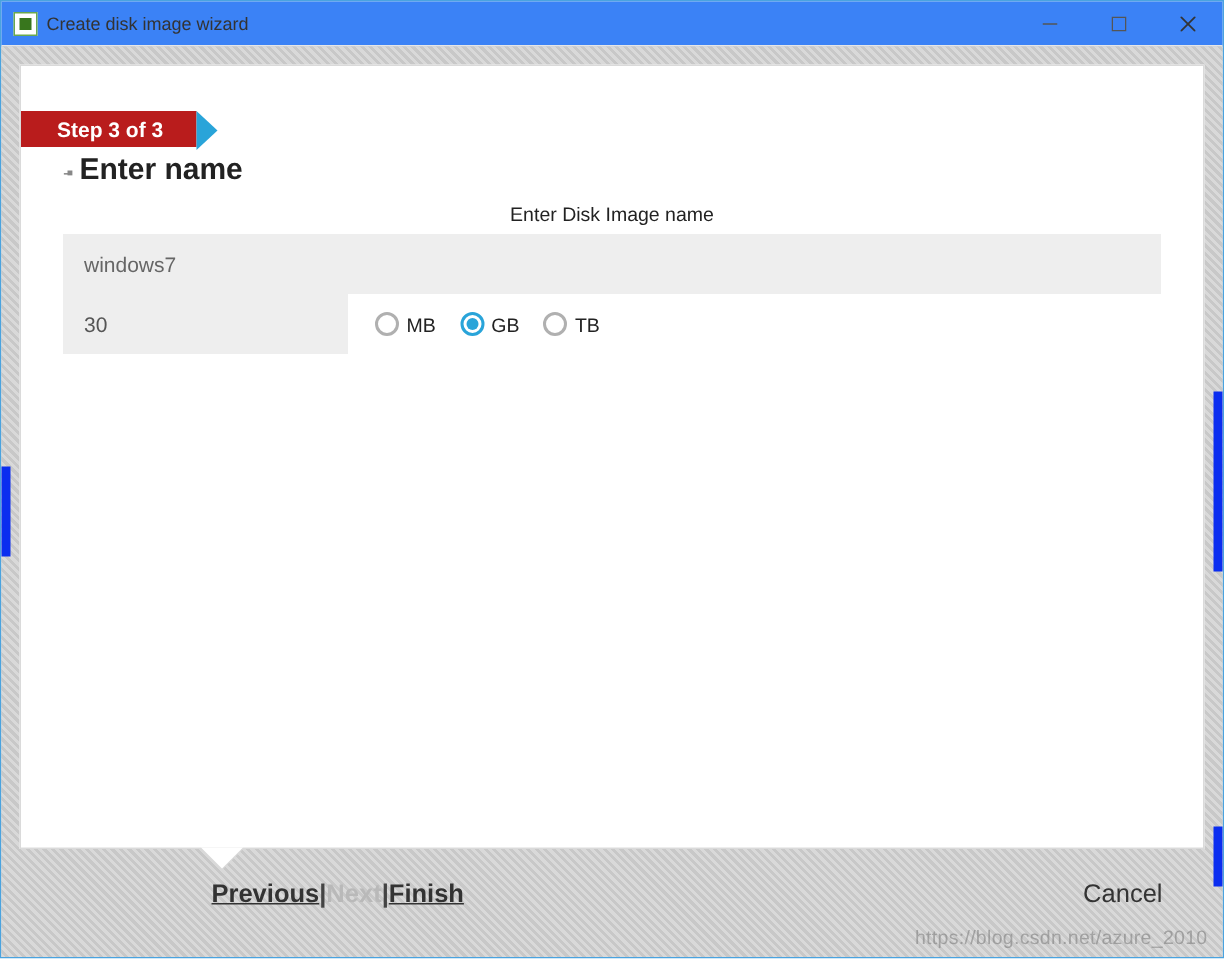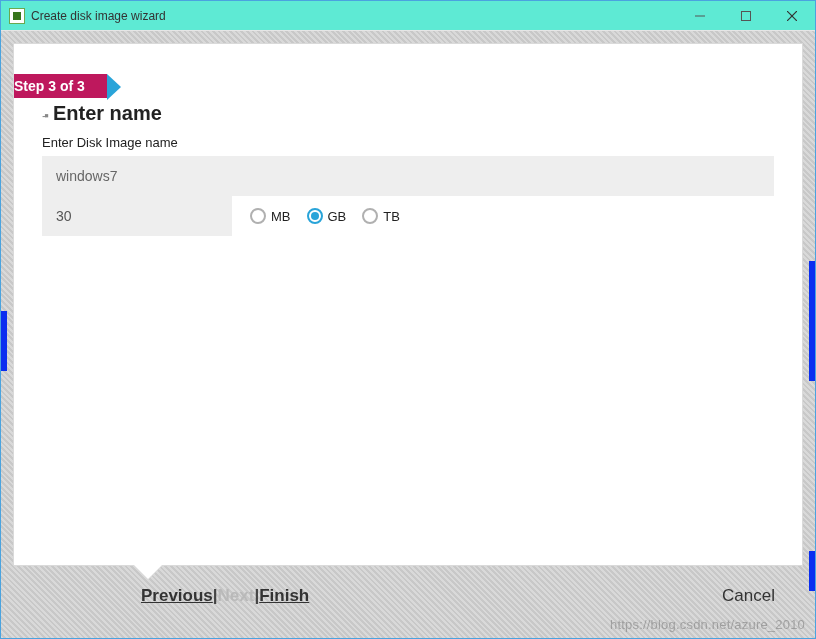--- a/index.html
+++ b/index.html
@@ -11,21 +11,21 @@
     border: 1px solid #4aa3df;
     background: #fff;
     display: flex; flex-direction: column;
     position: relative;
   }
 
   
   .titlebar {
     height: 30px;
     display: flex; align-items: center;
-    background: #5eead4;
+    background: #3b82f6;
     border-bottom: 1px solid #e6e6e6;
   }
   .titlebar .app-icon {
     width: 16px; height: 16px;
     margin: 0 6px 0 8px;
     background: #fff;
     border: 1px solid #6aa84f;
     position: relative;
   }
   .titlebar .app-icon::after {
@@ -79,25 +79,25 @@
     width: 0; height: 0;
     border-left: 14px solid transparent;
     border-right: 14px solid transparent;
     border-top: 14px solid #fff;
     filter: drop-shadow(0 1px 0 #dadada);
   }
 
   
   .step-ribbon {
     display: inline-block;
-    background: #be185d;
+    background: #b91c1c;
     color: #fff;
     font-size: 14px;
     font-weight: 600;
-    padding: 4px 22px 4px 0;
+    padding: 4px 22px 4px 24px;
     position: relative;
     margin-left: -28px;
   }
   .step-ribbon::after {
     content: "";
     position: absolute;
     right: -14px; top: 0;
     width: 0; height: 0;
     border-top: 13px solid transparent;
     border-bottom: 13px solid transparent;
@@ -116,20 +116,21 @@
     font-size: 20px;
     font-weight: 700;
     color: #222;
   }
 
   .field-label {
     font-size: 13px;
     color: #222;
     margin-top: 10px;
     margin-bottom: 6px;
+    text-align: center;
   }
   .text-input {
     width: 100%;
     height: 40px;
     background: #eeeeee;
     border: none;
     padding: 4px 14px;
     font-size: 14px;
     color: #666;
   }

